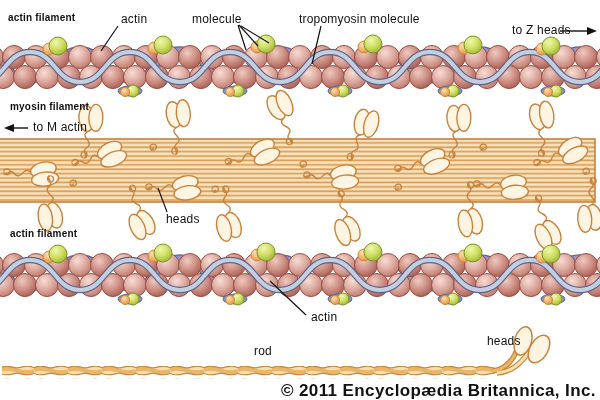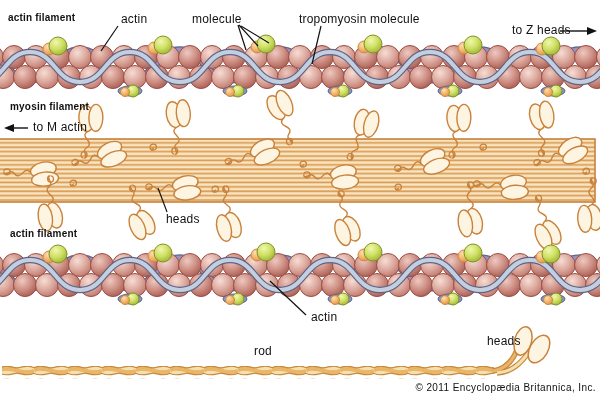--- a/index.html
+++ b/index.html
@@ -7,21 +7,21 @@
     position:relative;width:600px;height:400px;overflow:hidden;
     background:var(--background,#fff);
     font-family:"Liberation Sans","DejaVu Sans",sans-serif;
   }
   .stage svg{position:absolute;left:0;top:0;}
   .lbl{
     position:absolute;font-size:12px;color:var(--ink,#111);
     white-space:nowrap;line-height:1.1;letter-spacing:.2px;
   }
   .lbl.b{font-weight:bold;font-size:10px;}
-  .lbl.copy{font-size:10px;letter-spacing:.4px;}
+  .lbl.copy{font-size:17px;letter-spacing:.4px;font-weight:bold;}
 </style>
 </head>
 <body>
 
 <div class="stage">
 
 <svg width="600" height="400" viewBox="0 0 600 400">
   <defs>
     <radialGradient id="gB" cx="38%" cy="32%" r="75%">
       <stop offset="0%" stop-color="#f7ddd5"></stop>

